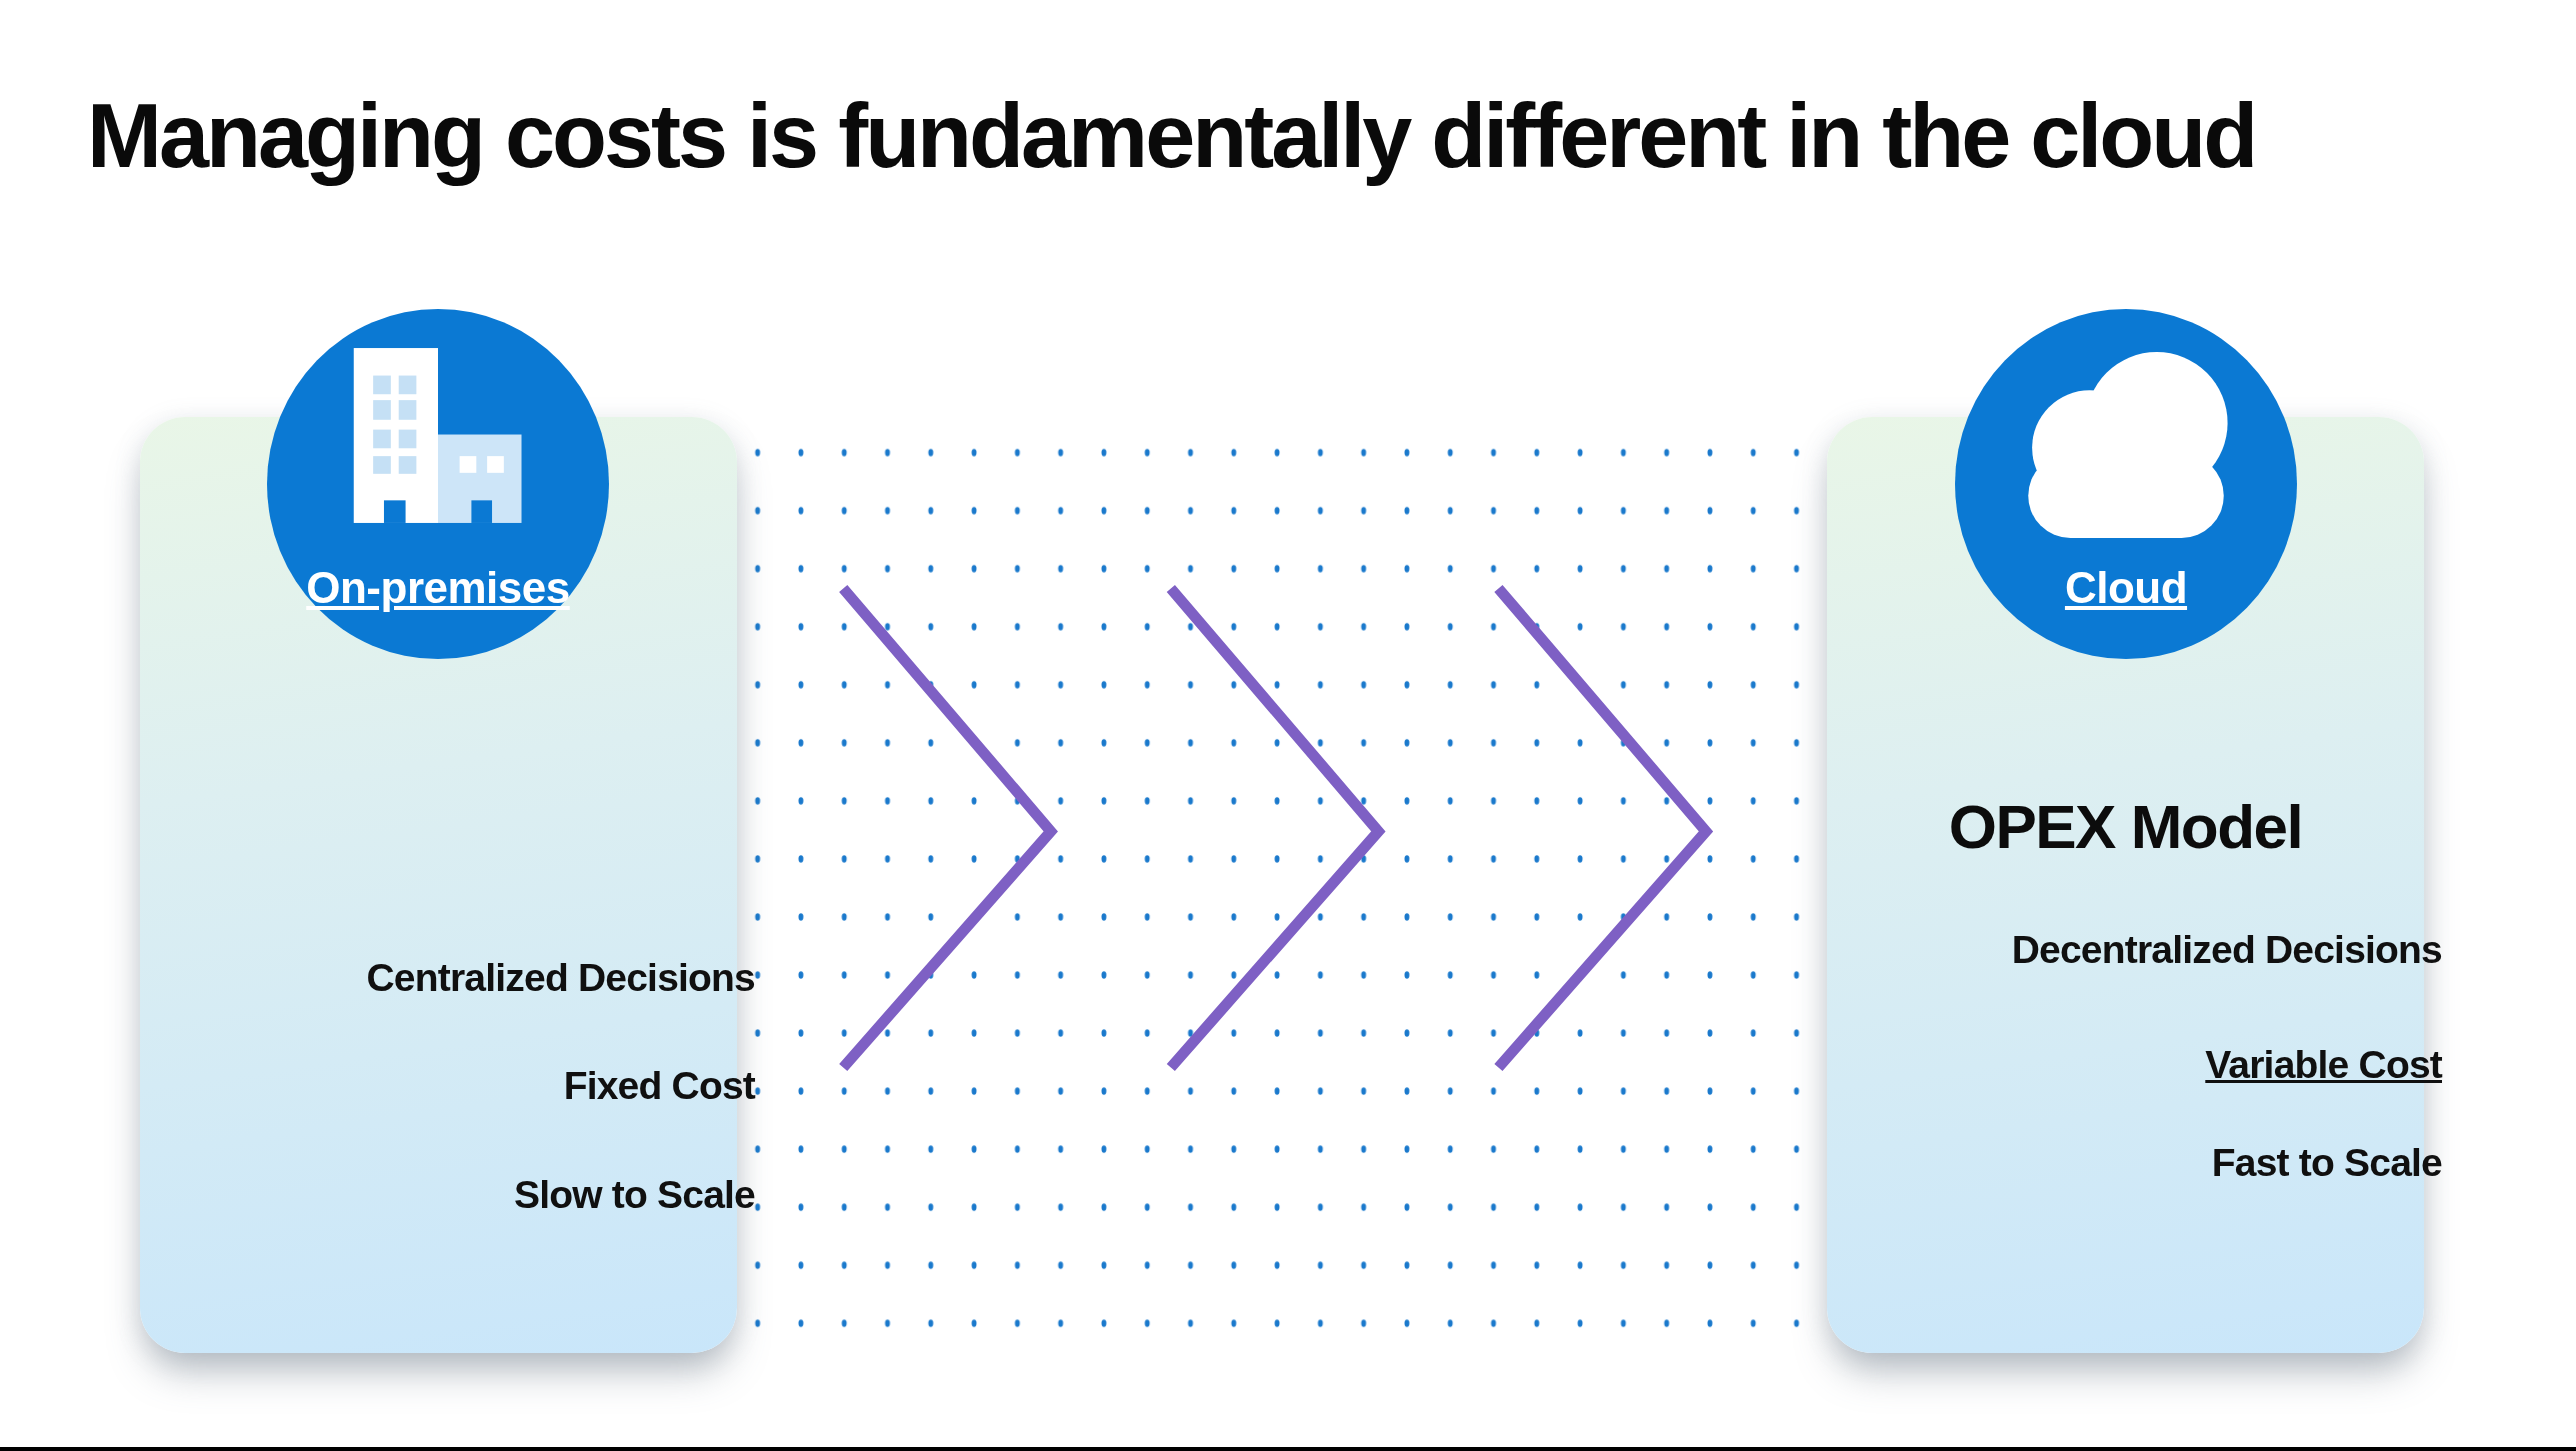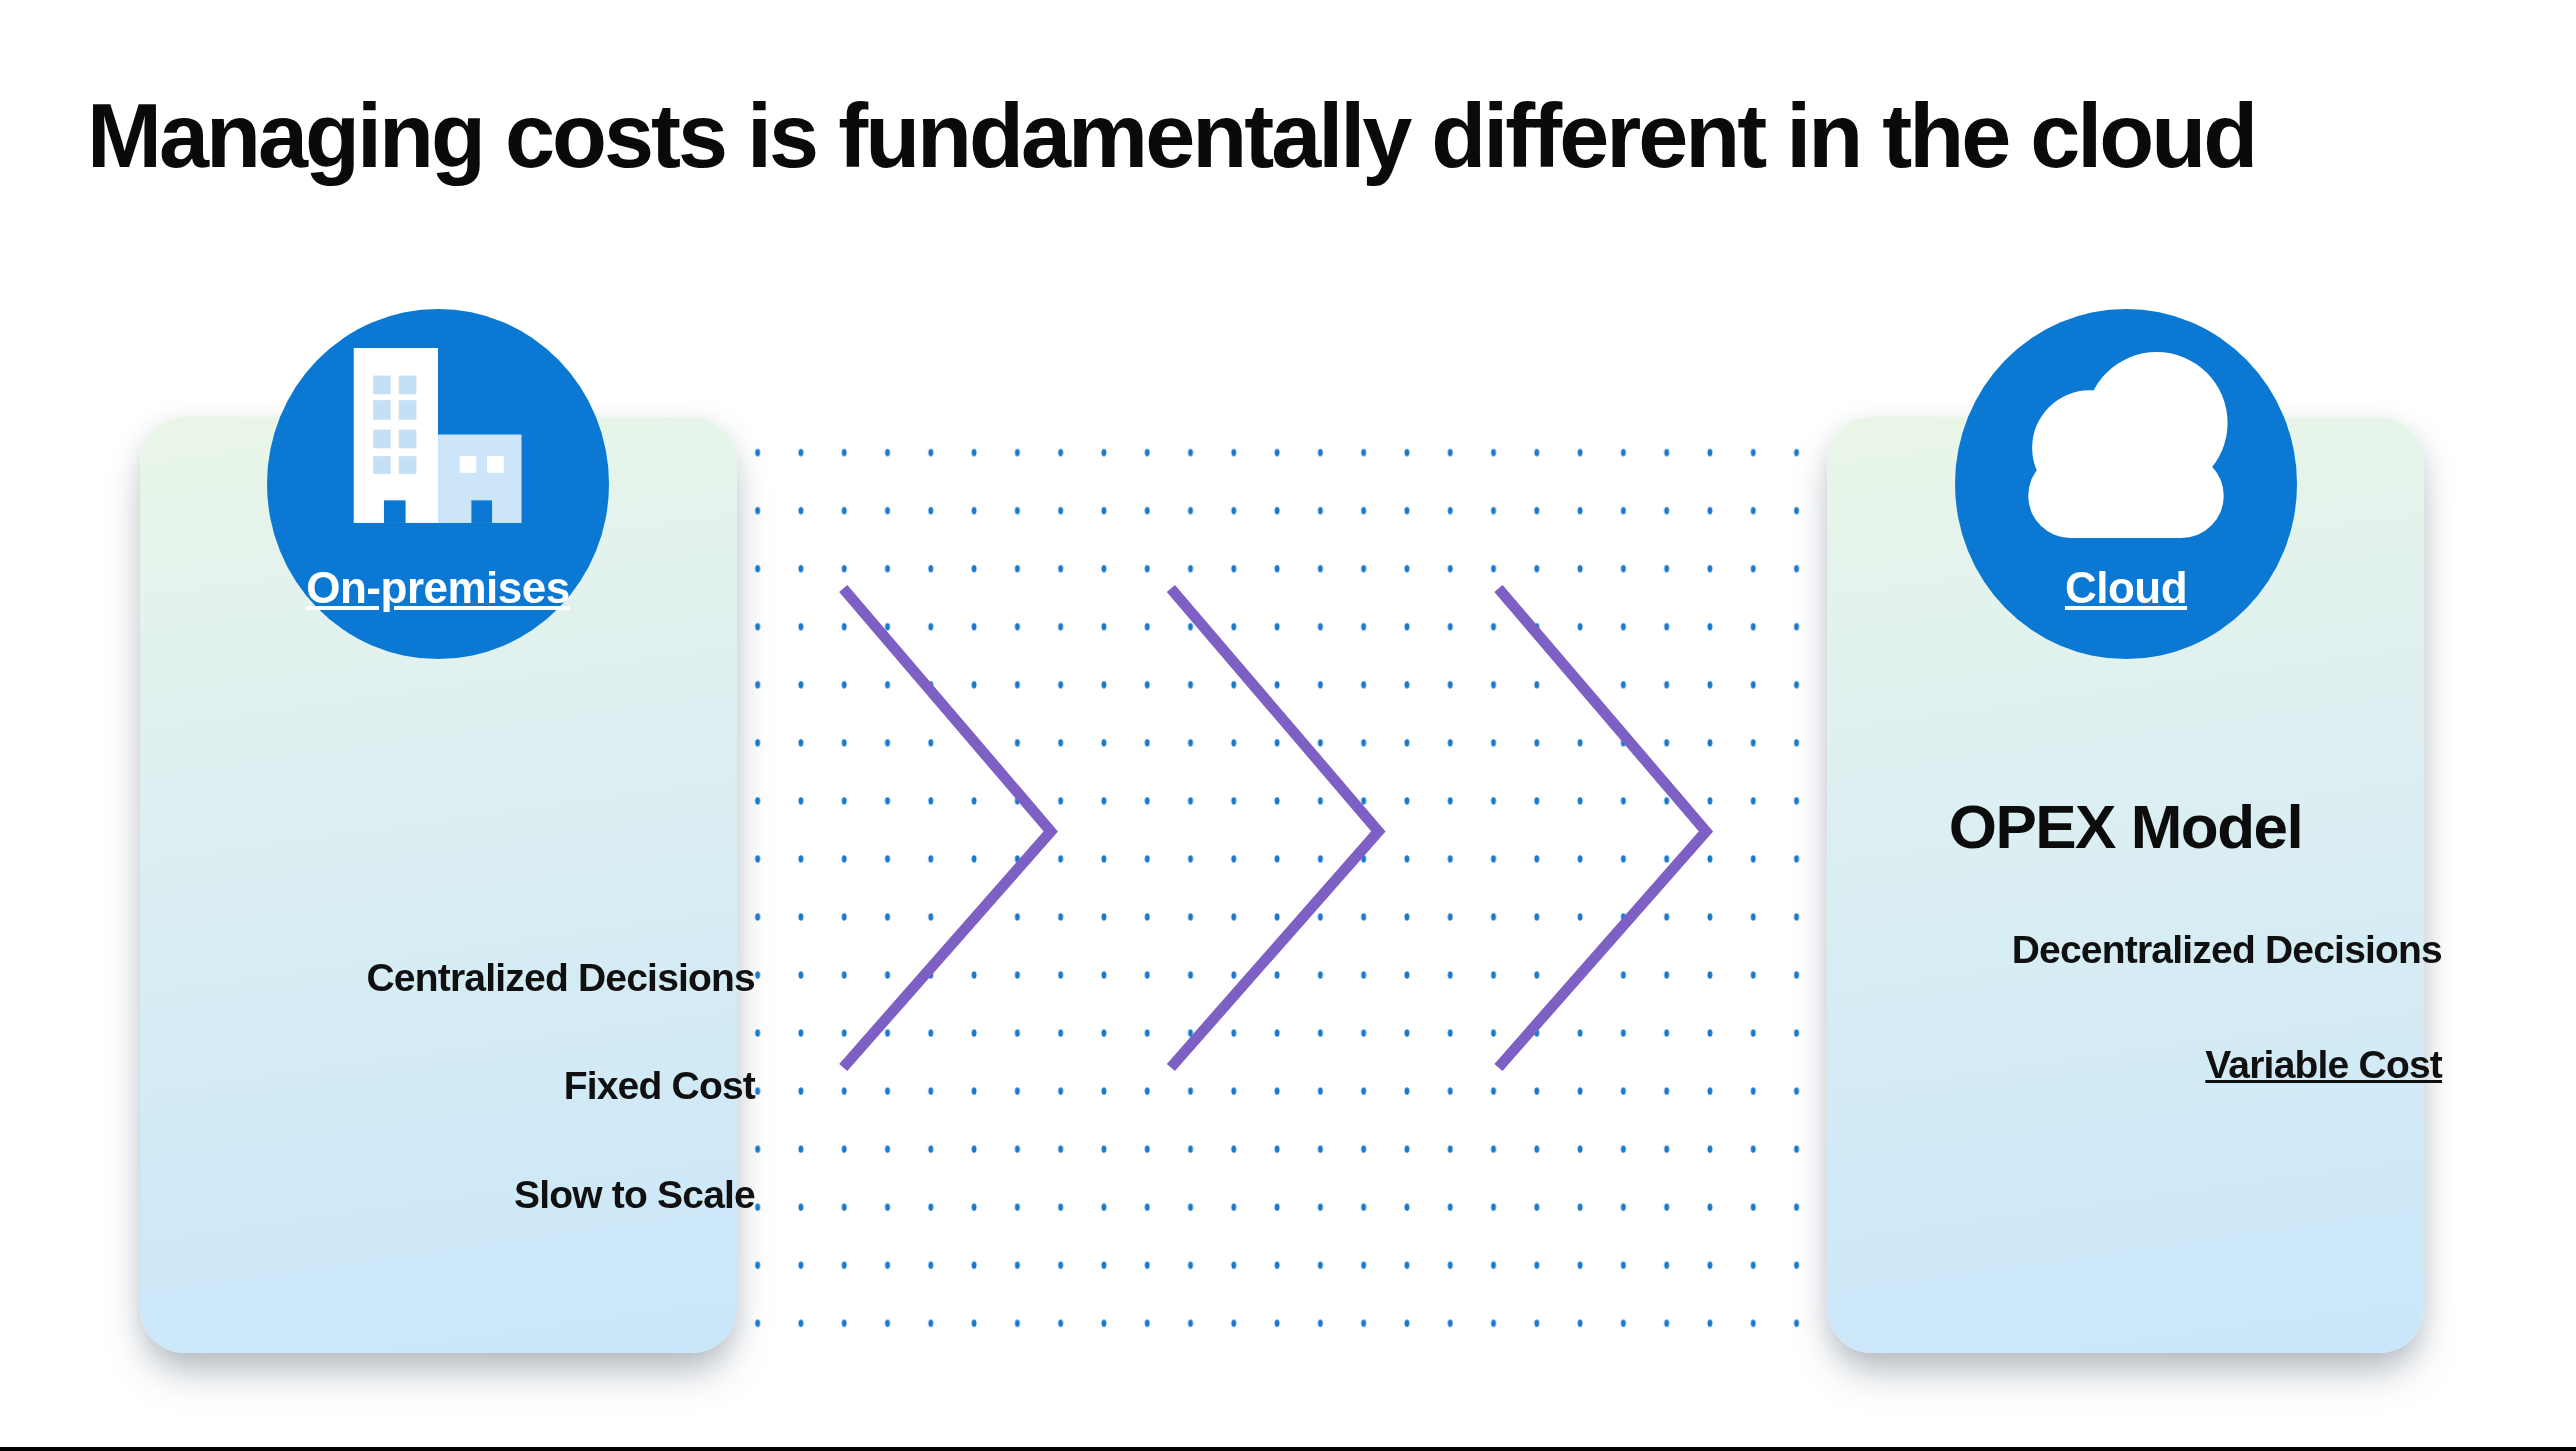--- a/index.html
+++ b/index.html
@@ -79,20 +79,21 @@
 <div class="card left">
   <div class="card-item item-0">Centralized Decisions</div>
   <div class="card-item item-1">Fixed Cost</div>
   <div class="card-item item-2">Slow to Scale</div>
 </div>
 
 <div class="card right">
   <div class="card-heading">OPEX Model</div>
   <div class="card-item item-0">Decentralized Decisions</div>
   <div class="card-item item-1">Variable Cost</div>
+  <div class="card-item item-2">Fast to Scale</div>
 </div>
 
 <div class="badge left">
   <svg class="badge-icon" width="169" height="175" viewBox="0 0 172 178">
 
     <rect class="f-bld" x="86" y="88" width="85" height="90"></rect>
     <rect class="f-white" x="108" y="110" width="17" height="17"></rect>
     <rect class="f-white" x="136" y="110" width="17" height="17"></rect>
     <rect class="f-blue" x="120" y="155" width="21" height="23"></rect>
 

